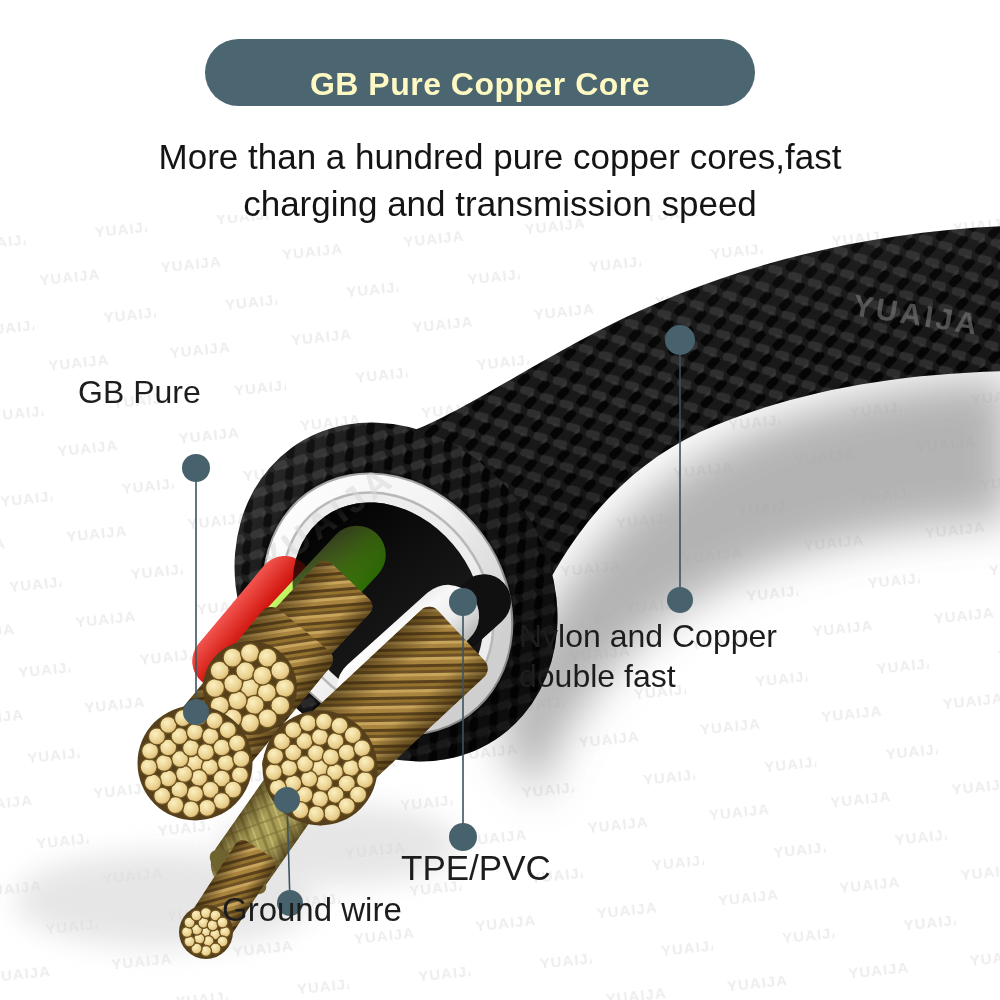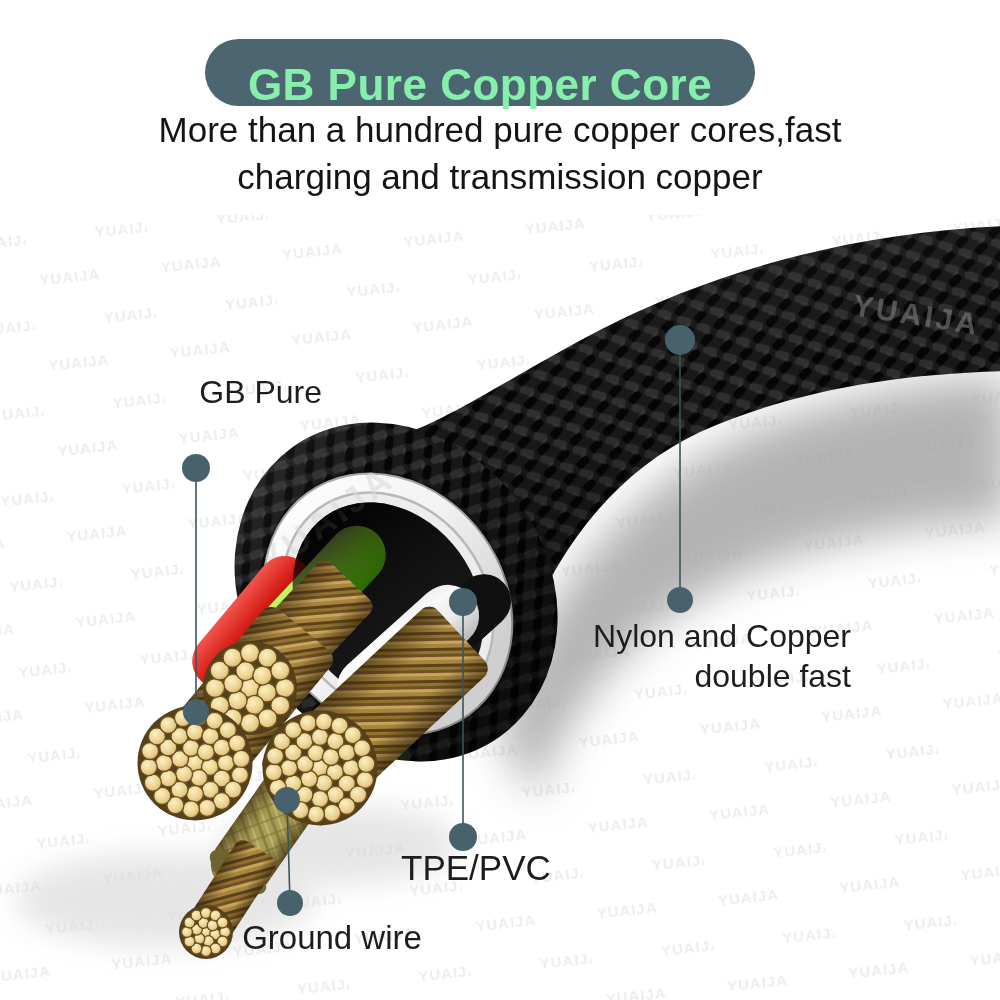--- a/index.html
+++ b/index.html
@@ -2,30 +2,30 @@
 <html><head>
 <meta charset="utf-8">
 <style>
   html,body{margin:0;padding:0;background:#ffffff;}
   body{font-family:"Liberation Sans","DejaVu Sans",sans-serif;}
   .stage{position:relative;width:1000px;height:1000px;margin:0 auto;background:#ffffff;overflow:hidden;}
   .stage svg.art{position:absolute;left:0;top:0;width:1000px;height:1000px;}
 
   .banner{position:absolute;left:205px;top:39px;width:550px;height:67px;background:#4c6671;
           border-radius:34px;display:flex;align-items:center;justify-content:center;}
-  .banner-title{color:#86efac;font-size:44px;font-weight:bold;letter-spacing:.5px;white-space:nowrap;margin-top:24px;}
-
-  .subtitle{position:absolute;left:0;top:106px;width:1000px;text-align:center;color:#141414;
+  .banner-title{color:#fef9c3;font-size:32px;font-weight:bold;letter-spacing:.5px;white-space:nowrap;margin-top:24px;}
+
+  .subtitle{position:absolute;left:0;top:133px;width:1000px;text-align:center;color:#141414;
             font-size:35px;line-height:47px;}
 
-  .callout-label{position:absolute;color:#1d1d1d;text-align:right;white-space:nowrap;}
+  .callout-label{position:absolute;color:#1d1d1d;text-align:left;white-space:nowrap;}
   .lbl-copper{left:78px;top:372px;width:244px;font-size:32px;line-height:40px;}
   .lbl-nylon{left:519px;top:616px;width:332px;font-size:32px;line-height:40px;}
   .lbl-tpe{left:401px;top:848px;width:200px;font-size:35px;text-align:left;}
-  .lbl-ground{left:222px;top:919px;width:220px;font-size:33px;text-align:center;}
+  .lbl-ground{left:222px;top:891px;width:220px;font-size:33px;text-align:left;}
 
   .strand{fill:url(#goldGrad);stroke:#6a501f;stroke-width:1.3;}
 </style>
 </head>
 <body>
 
 <div class="stage">
 
   <svg class="art" viewBox="0 0 1000 1000">
     <defs>
@@ -344,21 +344,21 @@
       </g>
     </g>
   </svg>
 
   <div class="banner">
     <span class="banner-title">GB Pure Copper Core</span>
   </div>
 
   <div class="subtitle">
     <div>More than a hundred pure copper cores,fast</div>
-    <div>charging and transmission copper</div>
+    <div>charging and transmission speed</div>
   </div>
 
   <div class="callout-label lbl-copper">
     <div>GB Pure</div>
   </div>
   <div class="callout-label lbl-nylon">
     <div>Nylon and Copper</div>
     <div>double fast</div>
   </div>
   <div class="callout-label lbl-tpe">TPE/PVC</div>

